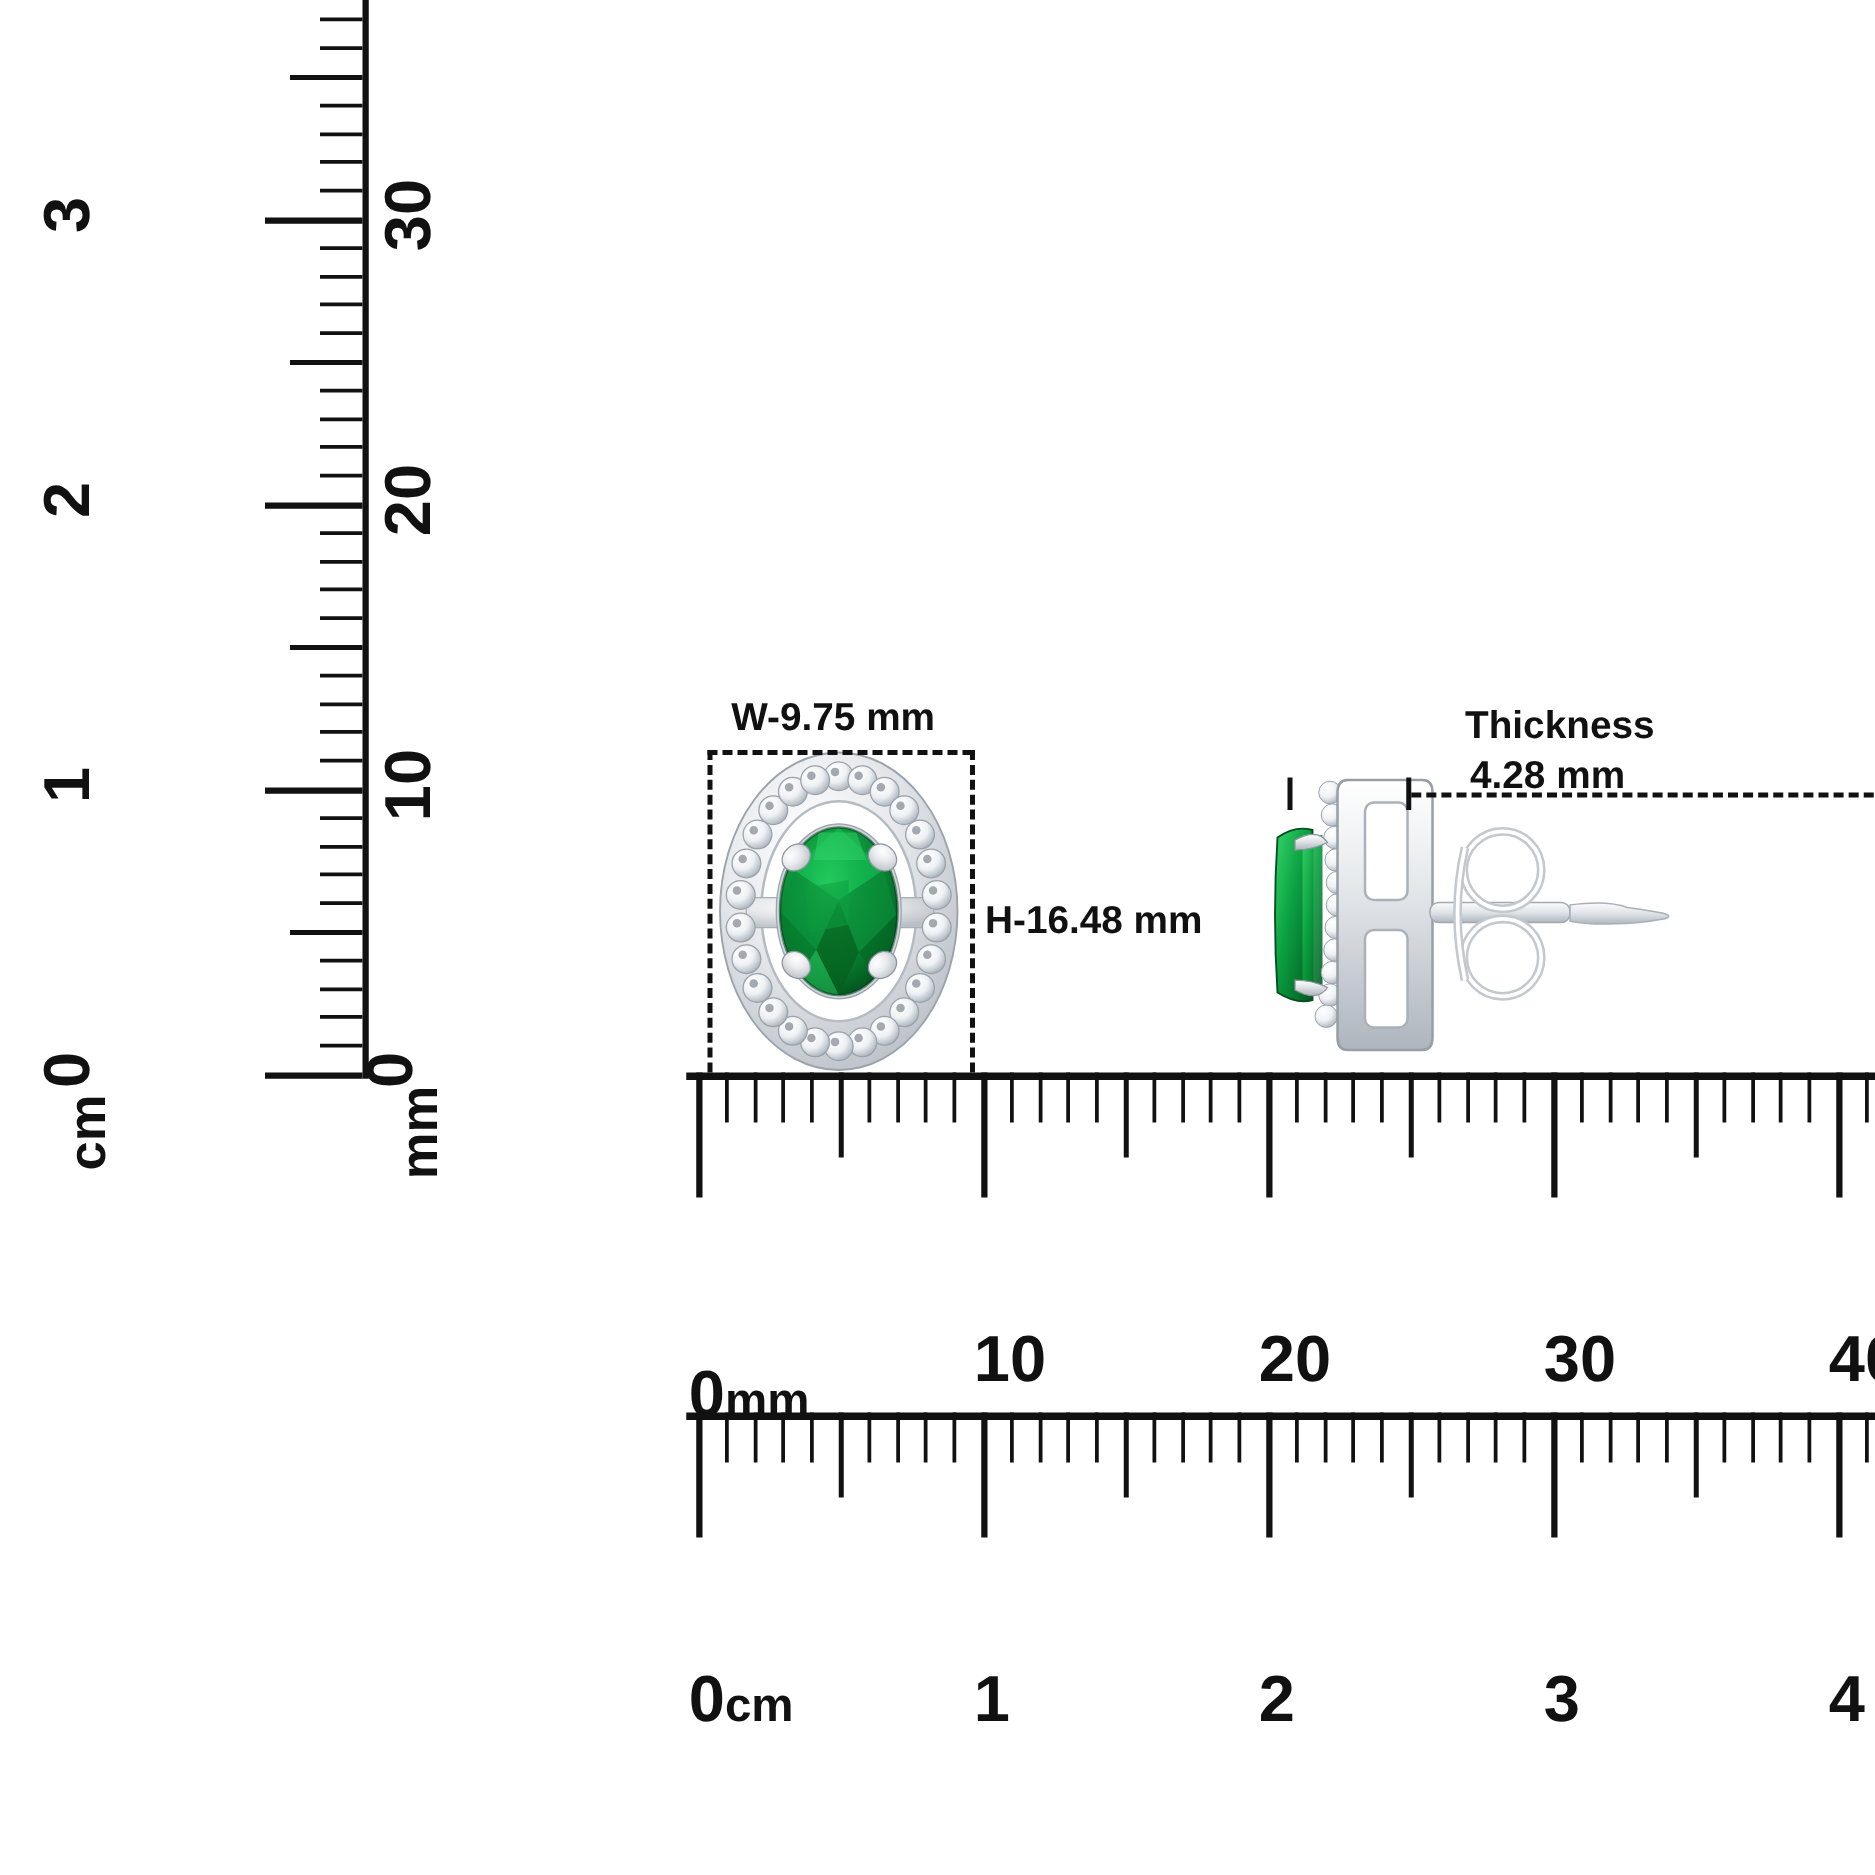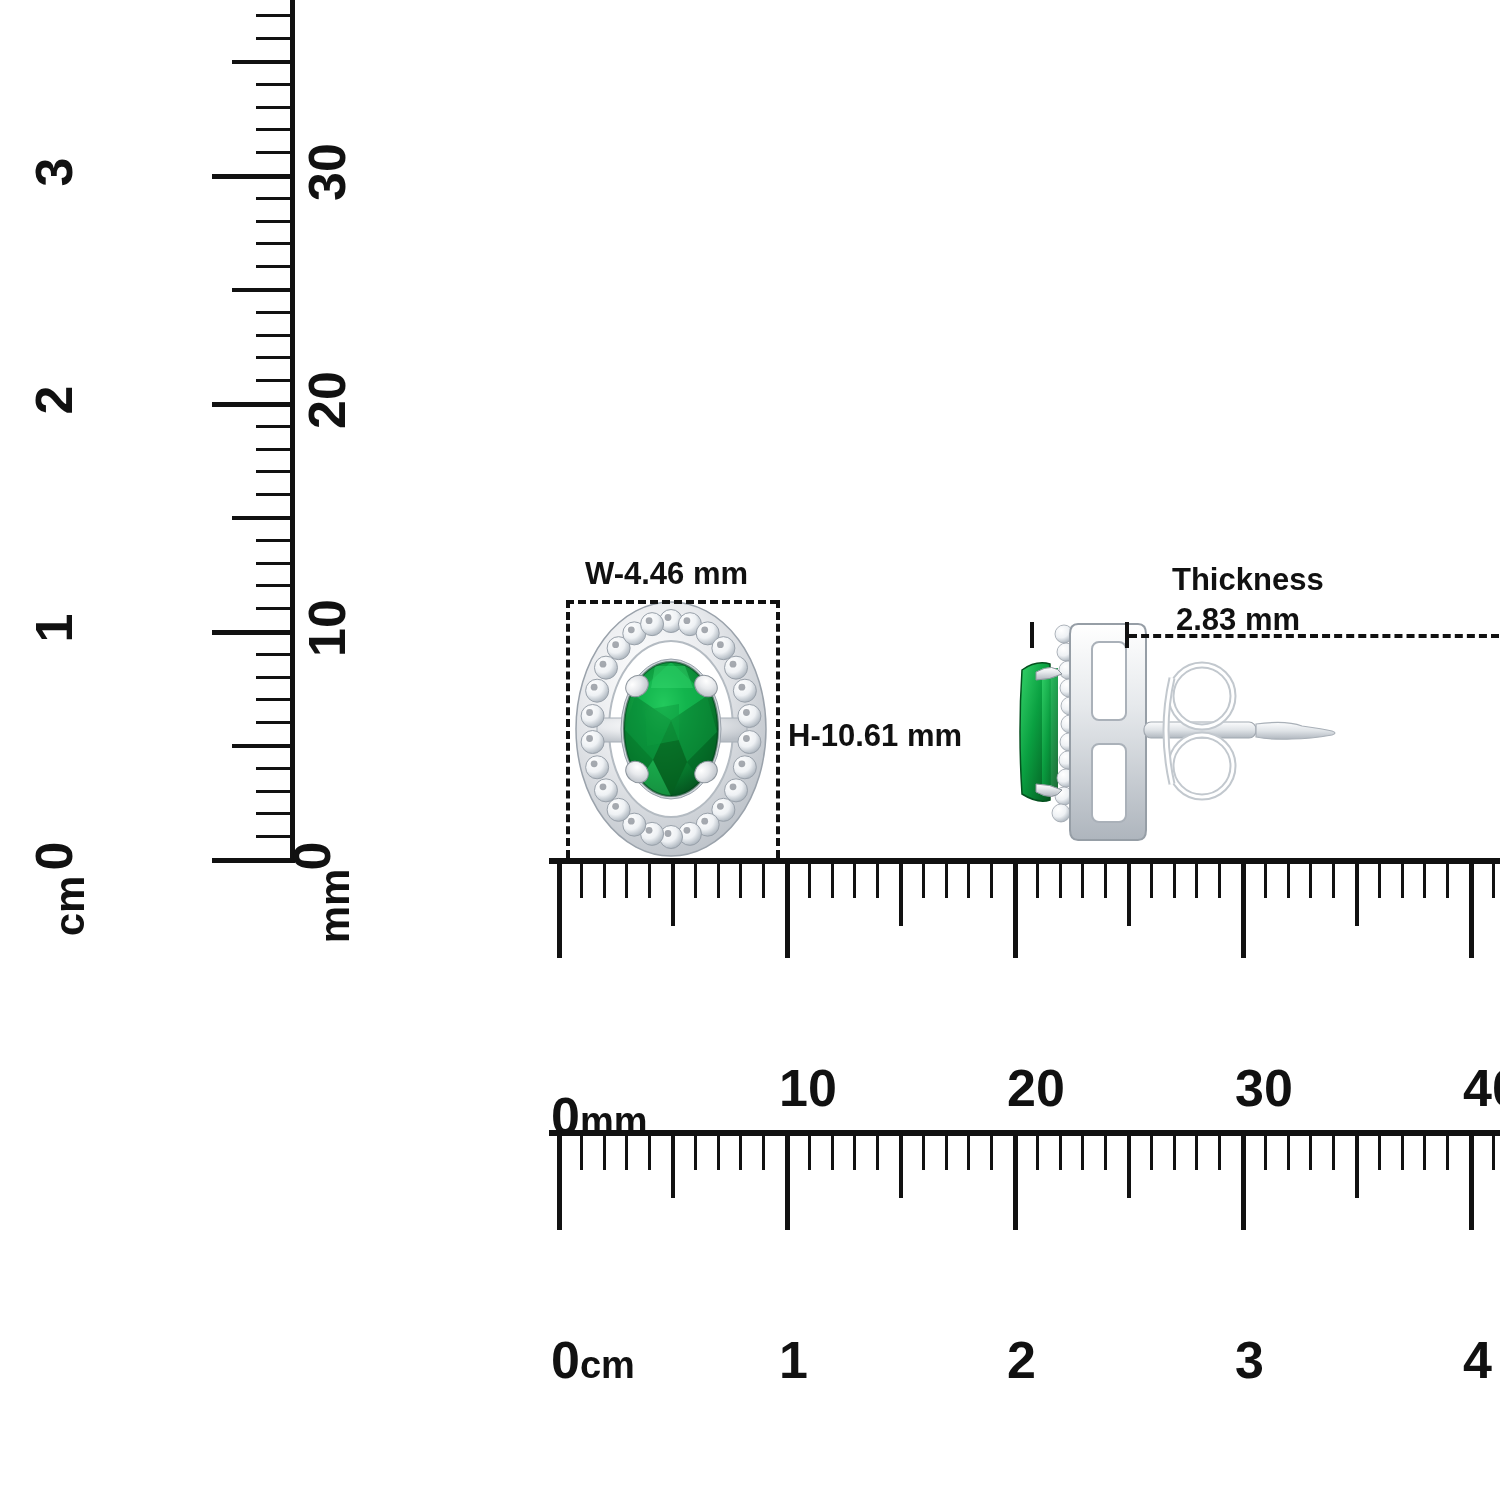--- a/index.html
+++ b/index.html
@@ -365,23 +365,23 @@
       <path d="M152,66 q-12,52 0,106" fill="none" stroke="#ffffff" stroke-width="3"></path>
 
       <path d="M236,112 q30,-4 46,2 q22,3 30,5 q6,2 0,4 q-22,4 -40,4 q-20,1 -36,-2 z" fill="url(#postGrad)" stroke="#a9b0b8" stroke-width="1.2"></path>
     </svg>
   </div>
 
   <div class="dash-h" style="left:566px;top:600px;width:212px;"></div>
   <div class="dash-v" style="left:776px;top:600px;height:258px;"></div>
   <div class="dash-v" style="left:566px;top:600px;height:258px;"></div>
 
-  <div class="lbl" style="left:585px;top:556px;font-size:31px;">W-4.46 mm</div>
-  <div class="lbl" style="left:788px;top:718px;font-size:31px;">H-10.61 mm</div>
+  <div class="lbl" style="left:585px;top:556px;font-size:31px;">W-9.75 mm</div>
+  <div class="lbl" style="left:788px;top:718px;font-size:31px;">H-16.48 mm</div>
 
   <div class="solid-v" style="left:1030px;top:622px;height:26px;"></div>
   <div class="solid-v" style="left:1125px;top:622px;height:26px;"></div>
   <div class="dash-h" style="left:1129px;top:634px;width:370px;"></div>
 
   <div class="lbl" style="left:1172px;top:562px;font-size:31px;">Thickness</div>
-  <div class="lbl" style="left:1176px;top:602px;font-size:31px;">2.83 mm</div>
+  <div class="lbl" style="left:1176px;top:602px;font-size:31px;">4.28 mm</div>
 
 </div>
 
 </body></html>

